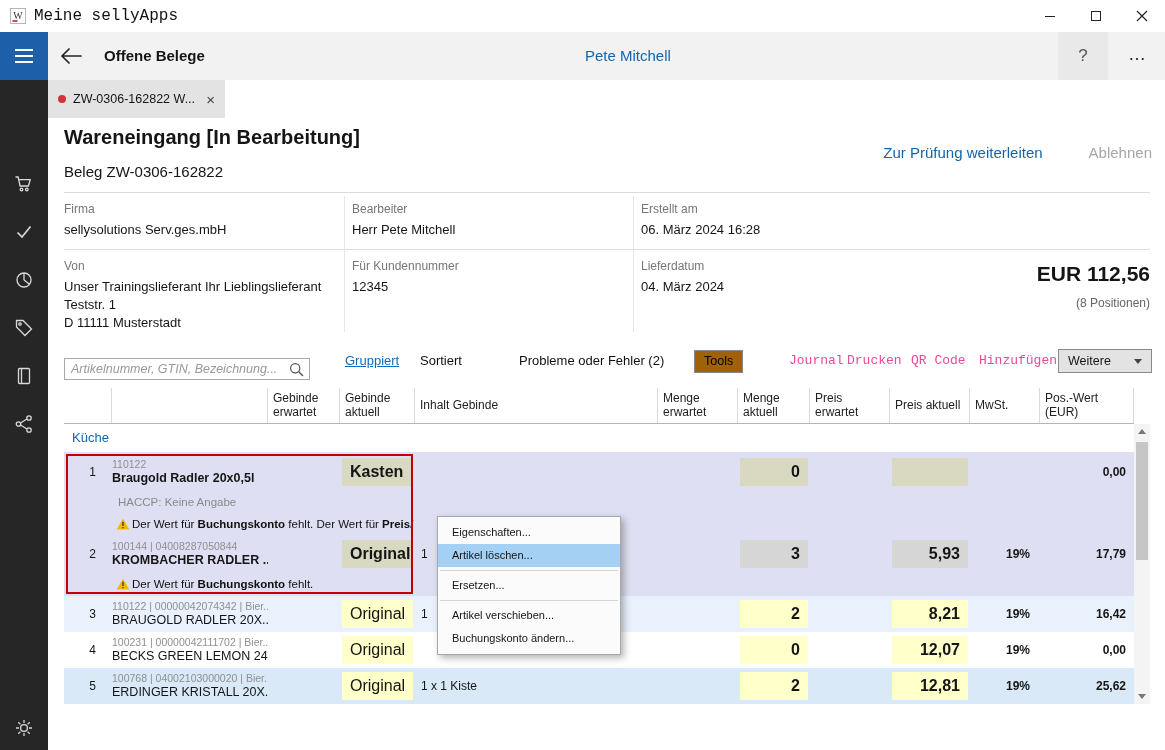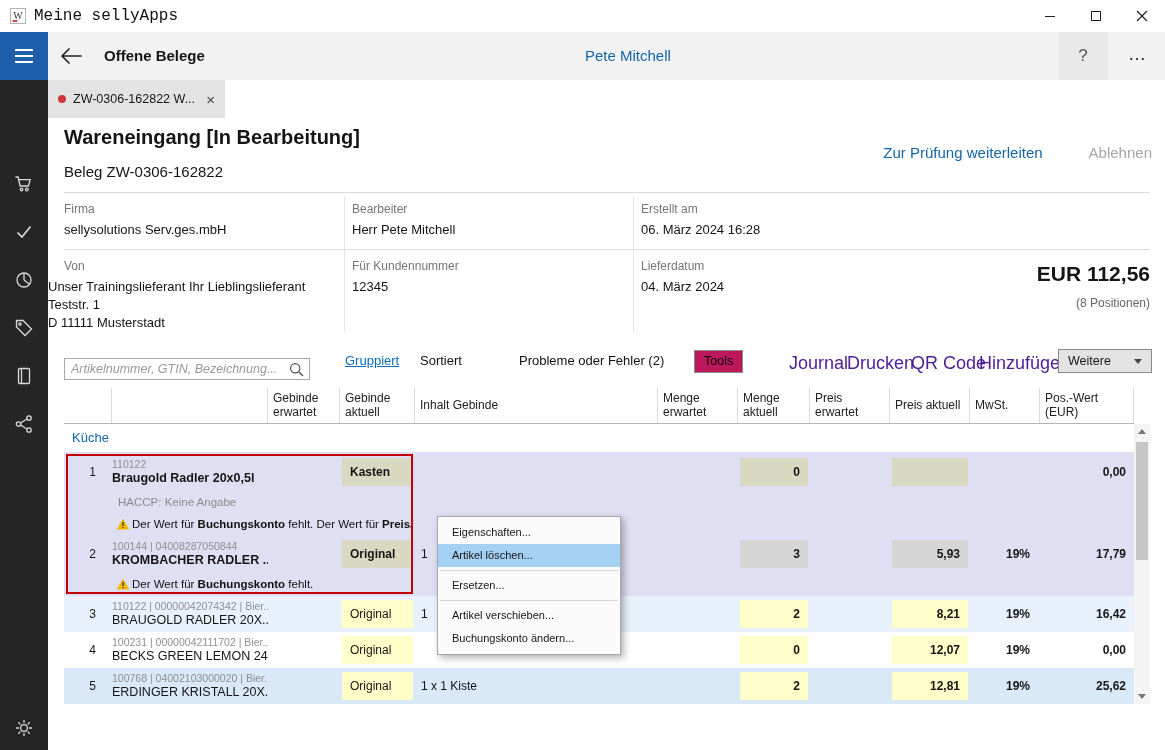--- a/index.html
+++ b/index.html
@@ -53,41 +53,41 @@
   .hline { position:absolute; left:64px; width:1086px; height:1px; background:#dcdcdc; }
   .hl1 { top:192px; } .hl2 { top:249px; }
   .vline { position:absolute; top:196px; width:1px; height:136px; background:#e6e6e6; }
   .vl1 { left:344px; } .vl2 { left:633px; }
 
   .f-label { position:absolute; font-size:12px; color:#767676; }
   .f-value { position:absolute; font-size:13px; line-height:18px; }
   .fl-firma{left:64px;top:202px} .fv-firma{left:64px;top:221px}
   .fl-bearb{left:352px;top:202px} .fv-bearb{left:352px;top:221px}
   .fl-erst{left:641px;top:202px} .fv-erst{left:641px;top:221px}
-  .fl-von{left:64px;top:259px} .fv-von{left:48px;top:278px}
+  .fl-von{left:64px;top:259px} .fv-von{left:64px;top:278px}
   .fl-kunde{left:352px;top:259px} .fv-kunde{left:352px;top:278px}
   .fl-liefer{left:641px;top:259px} .fv-liefer{left:641px;top:278px}
 
   .total { position:absolute; right:15px; top:262px; font-size:21px; font-weight:bold; }
   .total-sub { position:absolute; right:15px; top:296px; font-size:12px; color:#666; }
 
   
   .search-box { position:absolute; left:64px; top:350px; width:246px; height:22px;
                 border:1px solid #a9a9a9; background:#fff; display:flex; align-items:center;margin-top:8px; }
   .search-input { flex:1; border:none; outline:none; font-size:12.5px; font-style:italic;
                   padding:0 6px; color:#333; background:transparent; font-family:inherit; }
   .search-input::placeholder { color:#999; font-style:italic; }
   .search-icon { width:15px; height:15px; margin-right:5px; flex:none; }
   .tb-item { position:absolute; top:353px; font-size:13px; color:#111; }
   .tb-grouped { left:345px; color:#0f6cbd; text-decoration:underline; }
   .tb-sorted { left:420px; }
   .tb-problems { left:519px; }
   .tools-btn { position:absolute; left:694px; top:350px; height:23px; padding:0 9px;
-               background:#be185d; border:1px solid #8a8a8a; font-size:12.5px; line-height:21px; }
-  .tb-link { position:absolute; top:353px; font-size:18px; color:#4c1d95; }
+               background:#a16207; border:1px solid #8a8a8a; font-size:12.5px; line-height:21px; }
+  .tb-link { position:absolute; top:353px; font-size:13px; color:#ec4899;font-family:Liberation Mono, monospace; }
   .tb-journal{left:789px} .tb-print{left:847px} .tb-qr{left:911px} .tb-add{left:979px}
   .more-dd { position:absolute; left:1058px; top:349px; width:94px; height:24px; background:#e3e3e3;
              border:1px solid #8a8a8a; display:flex; align-items:center; justify-content:space-between;
              padding:0 9px; font-size:12.5px; }
   .chev-down { width:0; height:0; border-left:4px solid transparent; border-right:4px solid transparent;
                border-top:5px solid #444; }
 
   
   .cols { display:grid; grid-template-columns:48px 156px 72px 75px 243px 80px 72px 80px 80px 70px 94px; }
   .thead { position:absolute; left:64px; top:388px; width:1070px; height:36px;
@@ -103,21 +103,21 @@
   .row4 { top:632px; height:36px; background:#ffffff; }
   .row5 { top:668px; height:36px; background:#d9e9f8; }
   .rmain { align-items:center; }
   .h40 { height:40px; } .h36 { height:36px; }
   .cell-num { font-size:12px; text-align:right; padding-right:16px; }
   .cell-desc { overflow:hidden; }
   .art-id { font-size:10.5px; color:#8f8f8f; line-height:13px; white-space:nowrap; overflow:hidden; }
   .art-name { font-size:12.5px; line-height:15px; white-space:nowrap; overflow:hidden; }
   .name-bold { font-weight:bold; }
   .cw { padding:0 2px; height:100%; display:flex; align-items:center; }
-  .box { width:100%; height:28px; line-height:28px; font-size:12px; overflow:hidden; }
+  .box { width:100%; height:28px; line-height:28px; font-size:16px; overflow:hidden; }
   .box-label { padding-left:8px; }
   .box-num { text-align:right; padding-right:8px; font-weight:bold; }
   .bg-khaki { background:#d9d9c2; }
   .bg-gray  { background:#d6d6d6; }
   .bg-yellow{ background:#ffffc9; }
   .bold-label { font-weight:bold; }
   .cell-inhalt { font-size:12px; padding-left:6px; white-space:nowrap; overflow:hidden; }
   .cell-mwst { font-size:12px; text-align:right; padding-right:10px; font-weight:bold; }
   .cell-pos { font-size:12px; text-align:right; padding-right:8px; font-weight:bold; }
   .sub-haccp { height:20px; line-height:20px; padding-left:54px; font-size:11.5px; color:#8a8a8a; }

